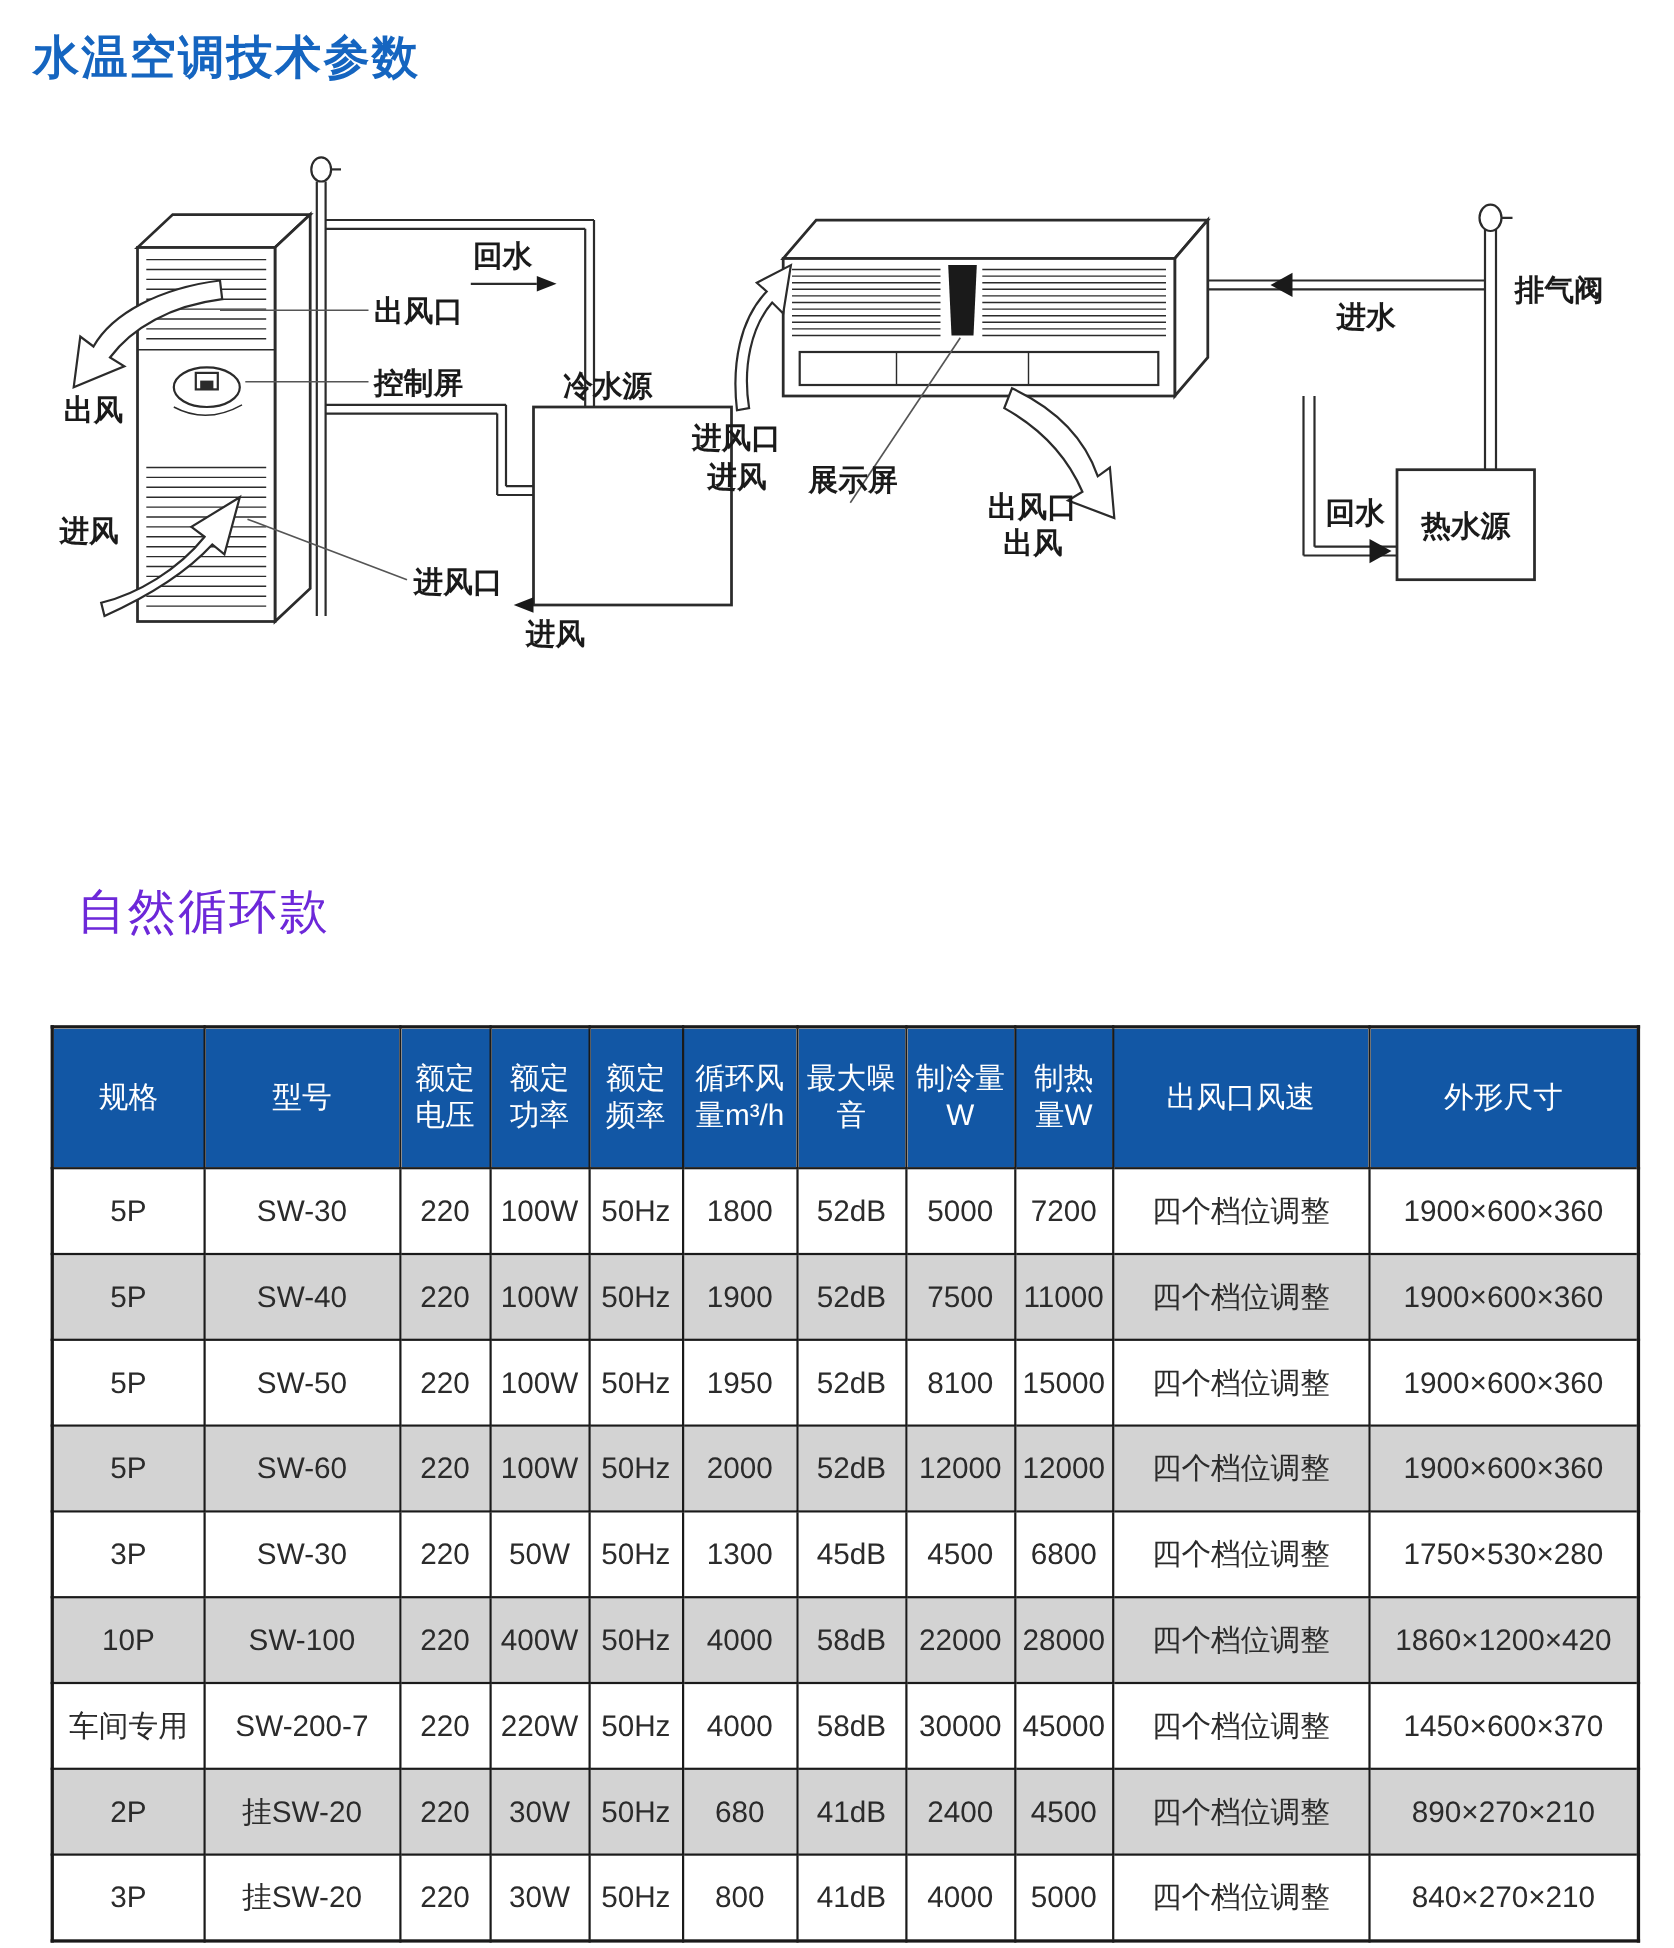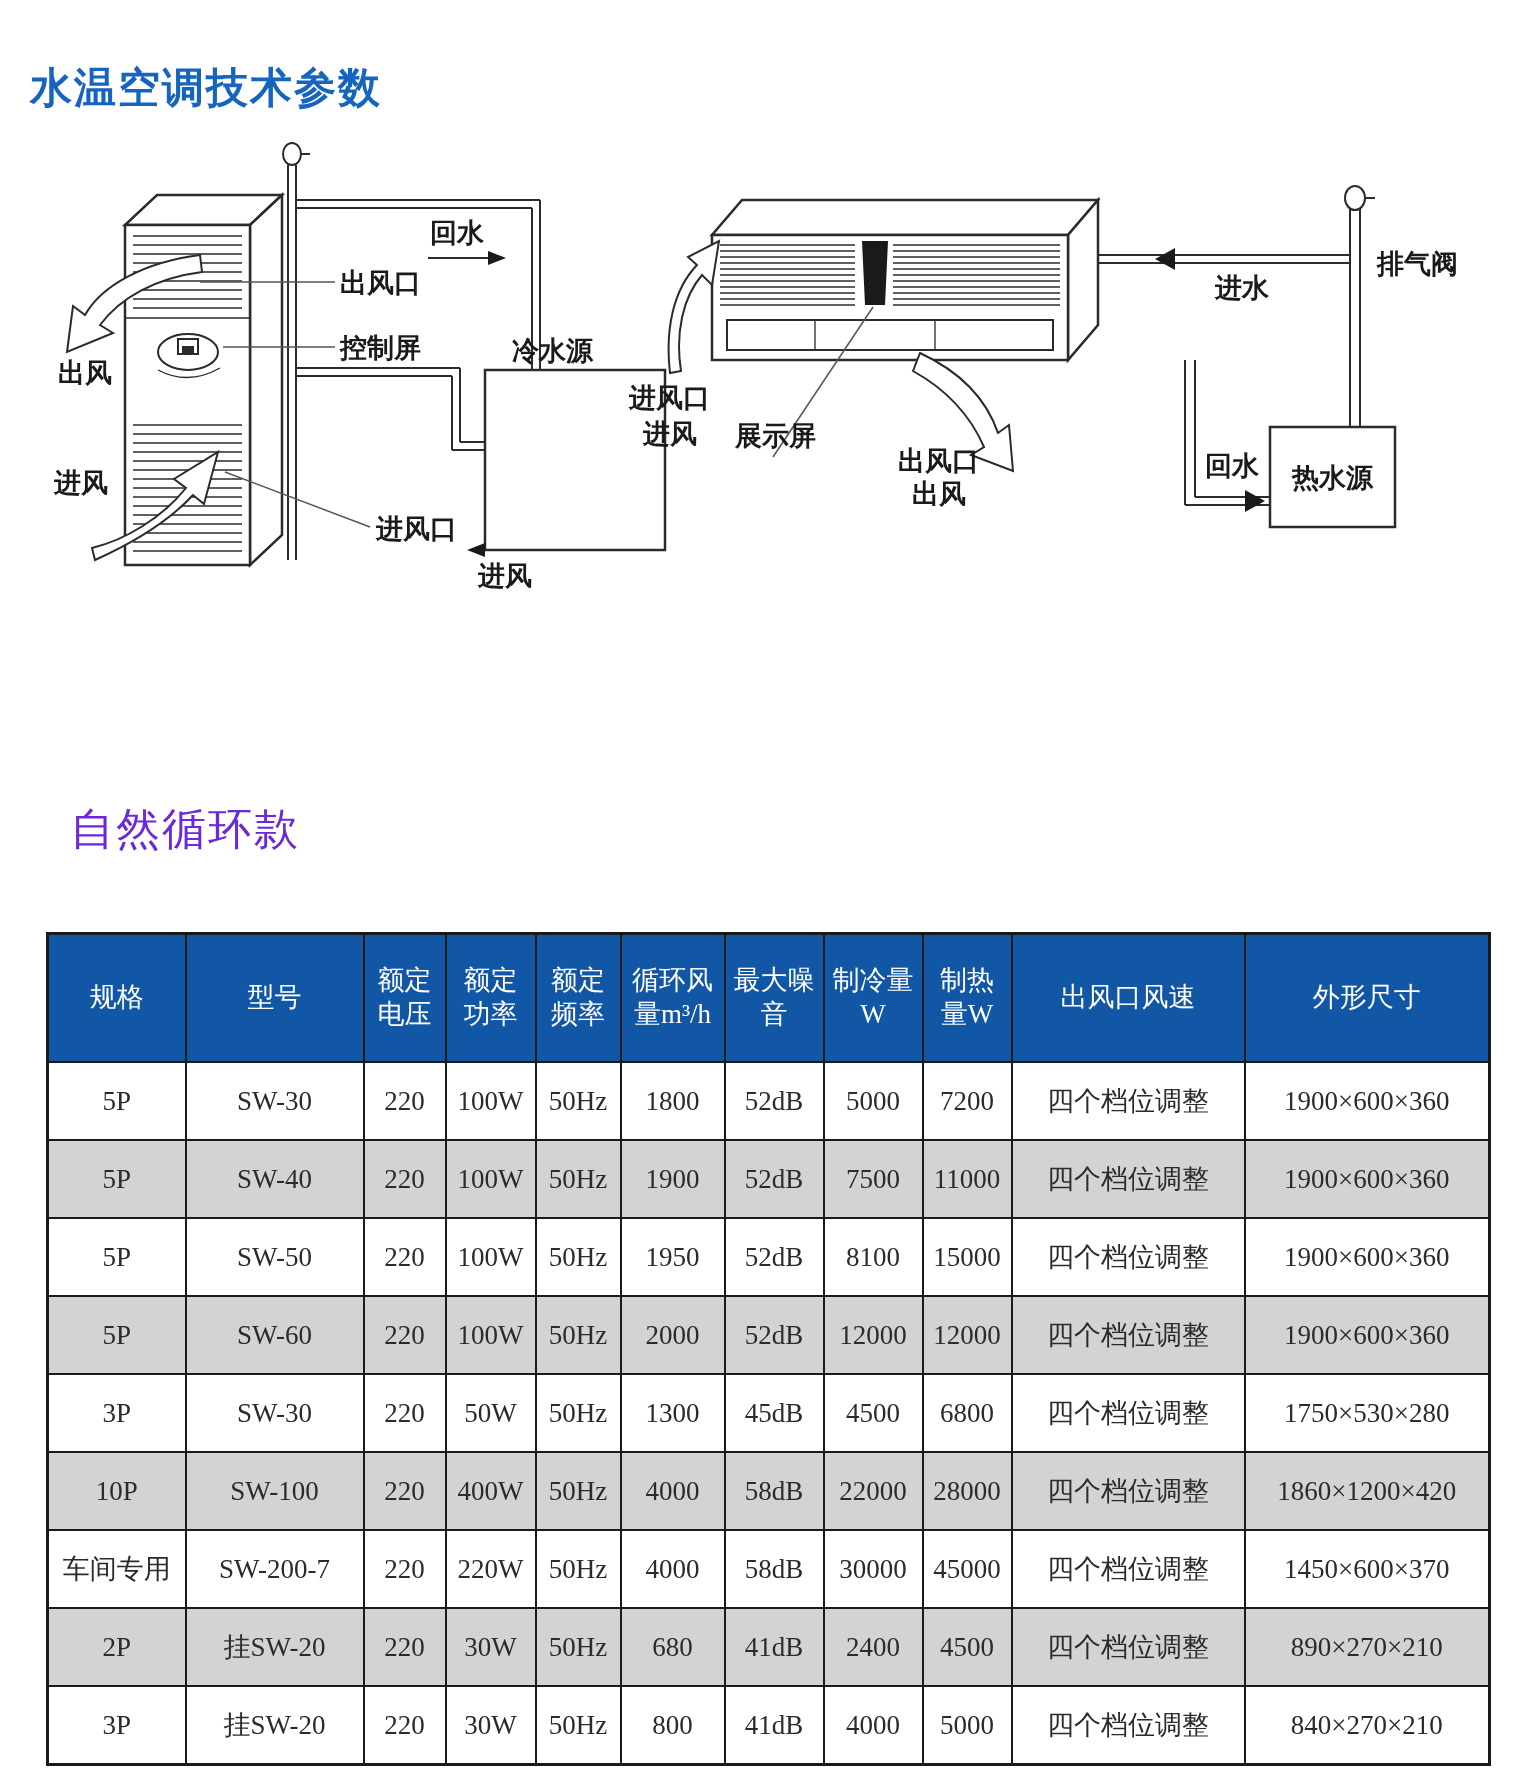--- a/index.html
+++ b/index.html
@@ -6,40 +6,39 @@
   .page{
     position:relative;
     width:1522px;
     height:1771px;
     background:#ffffff;
     font-family:"Liberation Sans","DejaVu Sans",sans-serif;
     overflow:hidden;
   }
   .main-title{
     position:absolute;left:30px;top:24px;
-    font-size:42px;font-weight:bold;color:#1565c0;letter-spacing:2px;margin-top:36px;
+    font-size:42px;font-weight:bold;color:#1565c0;letter-spacing:2px;
   }
   .section-title{
     position:absolute;left:30px;top:800px;
     font-size:44px;font-weight:normal;color:#6d28d9;letter-spacing:2px;margin-left:40px;
   }
   svg .lbl{
     font-family:"Liberation Sans","DejaVu Sans",sans-serif;
     font-size:27px;font-weight:600;fill:#1a1a1a;
   }
   svg .pipe{stroke:#2b2b2b;stroke-width:2;fill:none;}
   svg .thin{stroke:#555;stroke-width:1.5;fill:none;}
   svg .unit{stroke:#2b2b2b;stroke-width:2.5;fill:#ffffff;}
   svg .louver{stroke:#2b2b2b;stroke-width:1.3;fill:none;}
   svg .bigarrow{stroke:#2b2b2b;stroke-width:2;fill:#ffffff;}
   .spec-table{
     position:absolute;left:46px;top:932px;
     width:1444px;border-collapse:collapse;table-layout:fixed;
     border:3px solid #1a1a1a;
-    font-family:Liberation Serif, serif;
   }
   .spec-table th,.spec-table td{
     border:2px solid #1a1a1a;text-align:center;vertical-align:middle;
     padding:0 4px;overflow:hidden;
   }
   .spec-table thead th{
     background:#1257a5;color:#ffffff;font-weight:normal;
     font-size:27px;height:126px;line-height:1.25;
   }
   .spec-table tbody td{

